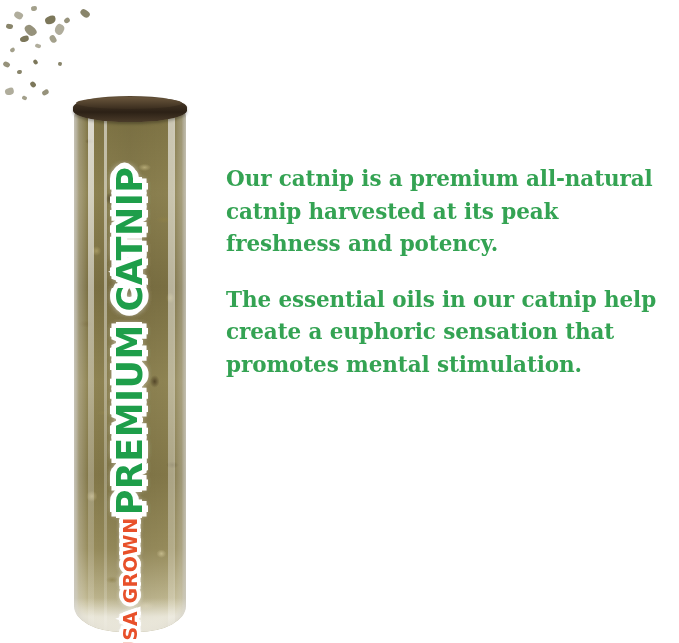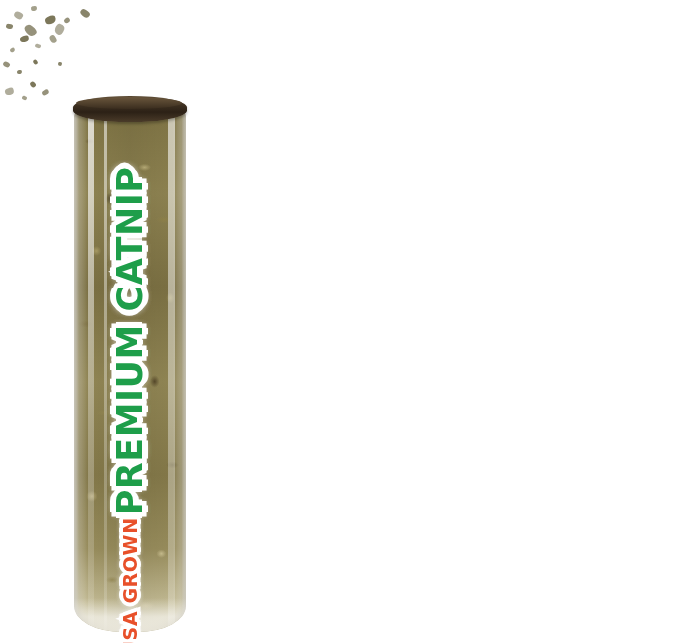--- a/index.html
+++ b/index.html
@@ -219,15 +219,17 @@
       <div class="tube-cap-top"></div>
     </div>
 
     <div id="label">
       <span class="label-line label-sub">CANADA &amp; USA GROWN</span>
       <span class="label-line label-main">PREMIUM CATNIP</span>
     </div>
   </div>
 
   <div id="copy">
+    <p class="para">Our catnip is a premium all-natural catnip harvested at its peak freshness and potency.</p>
+    <p class="para">The essential oils in our catnip help create a euphoric sensation that promotes mental stimulation.</p>
   </div>
 
 </div>
 
 </body></html>

